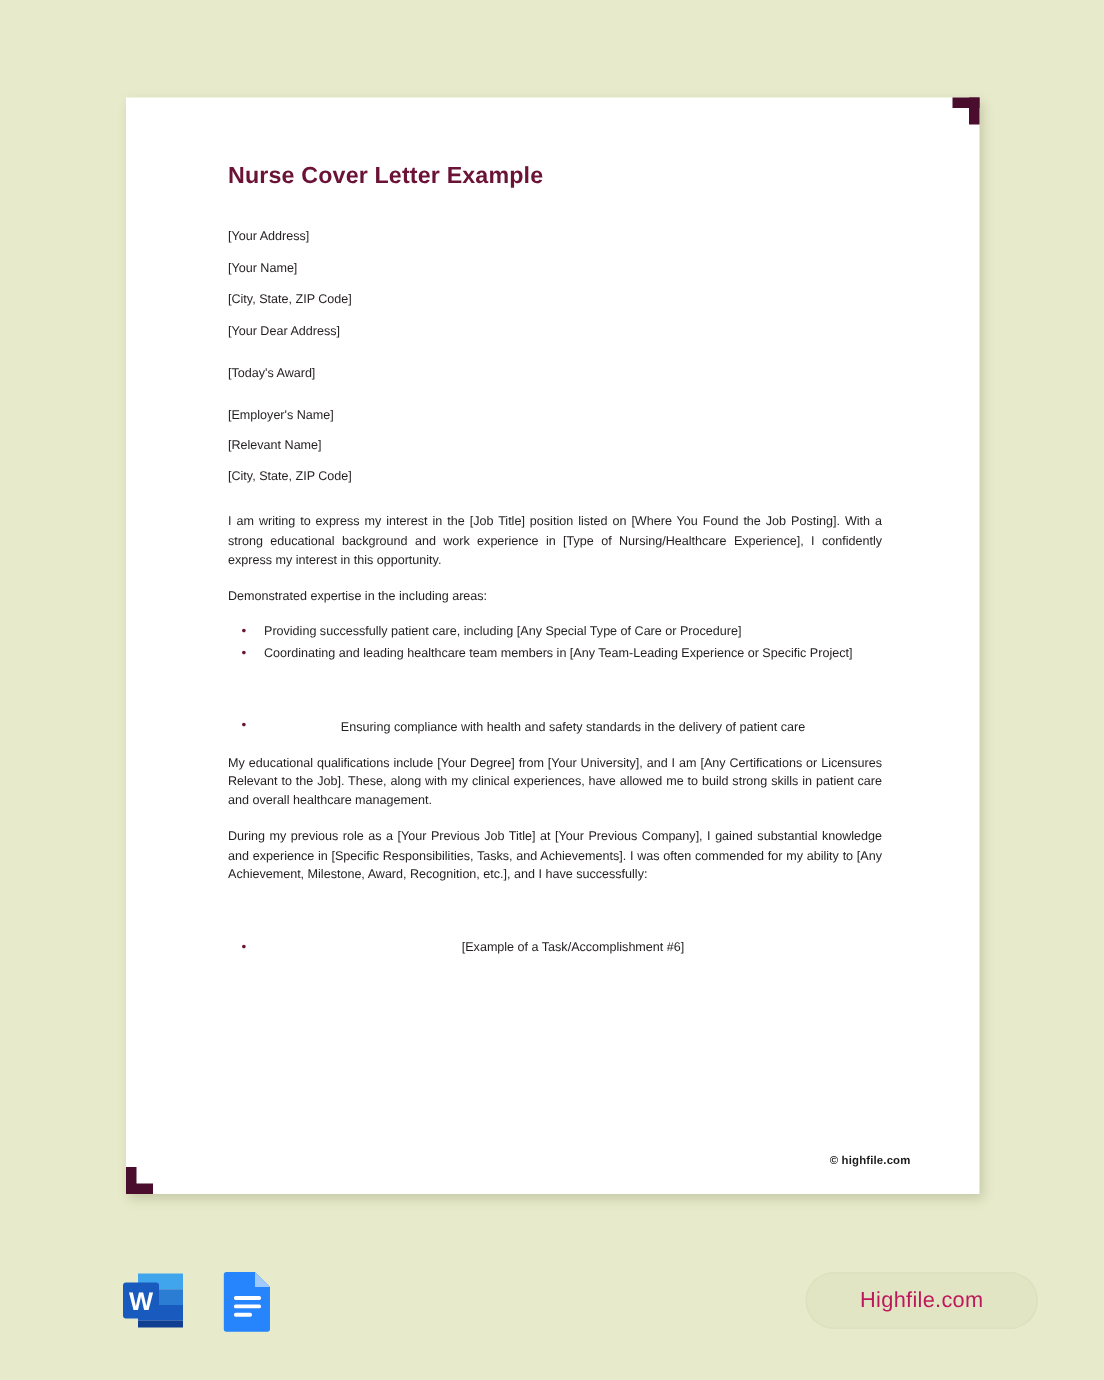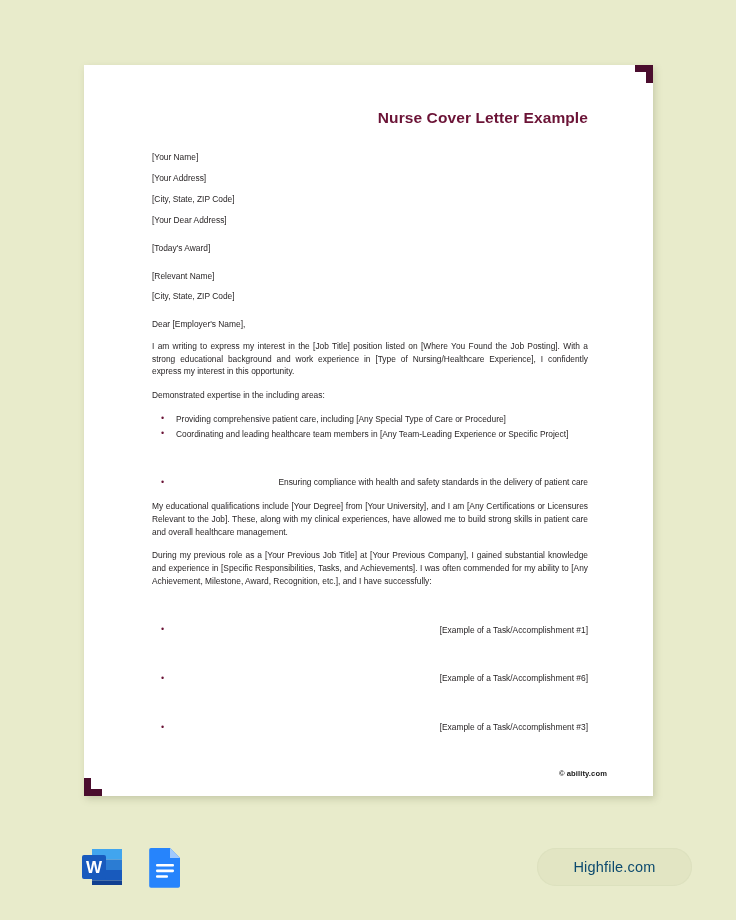--- a/index.html
+++ b/index.html
@@ -50,21 +50,21 @@
   .doc {
     position: absolute;
     left: 68px;
     top: 44px;
     width: 436px;
   }
   .doc-title {
     color: #6b1336;
     font-size: 15.5px;
     font-weight: bold;
-    text-align: right;
+    text-align: left;
     margin: 0 0 26px 0;
     letter-spacing: 0.1px;
   }
   .addr-line {
     font-size: 8.4px;
     color: #231f20;
     line-height: 1;
     margin: 0 0 12.5px 0;
   }
   .spacer-sm { height: 7px; }
@@ -98,21 +98,21 @@
   }
   ul.blist li::before {
     content: "\2022";
     position: absolute;
     left: 9px;
     top: -0.5px;
     color: #6b1336;
     font-size: 9px;
     line-height: 1.52;
   }
-  ul.blist li.nojust { text-align: right; margin-top: 36px; }
+  ul.blist li.nojust { text-align: center; margin-top: 36px; }
 
   .copyright {
     position: absolute;
     right: 46px;
     bottom: 18px;
     font-size: 7.6px;
     color: #1a1a1a;
     font-weight: bold;
     letter-spacing: 0.1px;
   }
@@ -145,21 +145,21 @@
     width: 155px;
     height: 38px;
     border-radius: 19px;
     background: #e2e5c3;
     display: flex;
     align-items: center;
     justify-content: center;
     box-shadow: inset 0 0 0 1px rgba(220,224,190,0.9);
   }
   .highfile-btn span {
-    color: #0c4a6e;
+    color: #be185d;
     font-size: 14.5px;
     font-weight: 500;
     letter-spacing: 0.2px;
   }
 </style>
 </head>
 <body>
 
 <div class="page">
 
@@ -170,64 +170,62 @@
   <div class="corner corner-bl">
     <i class="bar-h"></i>
       <i class="bar-v"></i>
   </div>
 
   <div class="doc">
 
     <h1 class="doc-title">Nurse Cover Letter Example</h1>
 
     <div>
+      <p class="addr-line">[Your Address]</p>
       <p class="addr-line">[Your Name]</p>
-      <p class="addr-line">[Your Address]</p>
       <p class="addr-line">[City, State, ZIP Code]</p>
       <p class="addr-line">[Your Dear Address]</p>
     </div>
 
     <div class="spacer-sm"></div>
 
     <p class="addr-line">[Today's Award]</p>
 
     <div class="spacer-sm"></div>
 
     <div>
+      <p class="addr-line">[Employer's Name]</p>
       <p class="addr-line">[Relevant Name]</p>
       <p class="addr-line">[City, State, ZIP Code]</p>
     </div>
 
     <div class="spacer-sm"></div>
 
-    <p class="salutation">Dear [Employer's Name],</p>
 
     <p class="para">I am writing to express my interest in the [Job Title] position listed on [Where You Found the Job Posting]. With a strong educational background and work experience in [Type of Nursing/Healthcare Experience], I confidently express my interest in this opportunity.</p>
 
     <p class="para">Demonstrated expertise in the including areas:</p>
 
     <ul class="blist">
-      <li>Providing comprehensive patient care, including [Any Special Type of Care or Procedure]</li>
+      <li>Providing successfully patient care, including [Any Special Type of Care or Procedure]</li>
       <li>Coordinating and leading healthcare team members in [Any Team-Leading Experience or Specific Project]</li>
       <li class="nojust">Ensuring compliance with health and safety standards in the delivery of patient care</li>
     </ul>
 
     <p class="para">My educational qualifications include [Your Degree] from [Your University], and I am [Any Certifications or Licensures Relevant to the Job]. These, along with my clinical experiences, have allowed me to build strong skills in patient care and overall healthcare management.</p>
 
     <p class="para">During my previous role as a [Your Previous Job Title] at [Your Previous Company], I gained substantial knowledge and experience in [Specific Responsibilities, Tasks, and Achievements]. I was often commended for my ability to [Any Achievement, Milestone, Award, Recognition, etc.], and I have successfully:</p>
 
     <ul class="blist">
-      <li class="nojust">[Example of a Task/Accomplishment #1]</li>
       <li class="nojust">[Example of a Task/Accomplishment #6]</li>
-      <li class="nojust">[Example of a Task/Accomplishment #3]</li>
     </ul>
 
   </div>
 
-  <div class="copyright">© ability.com</div>
+  <div class="copyright">© highfile.com</div>
 </div>
 
 <div class="bottom-bar">
 
   <div class="file-icons">
 
     <span class="icon-box">
       <svg width="48" height="48" viewBox="0 0 48 48" xmlns="http://www.w3.org/2000/svg">
         <rect x="14" y="6" width="30" height="10.5" fill="#41a5ee"></rect>
         <rect x="14" y="16.5" width="30" height="10.5" fill="#2b7cd3"></rect>

